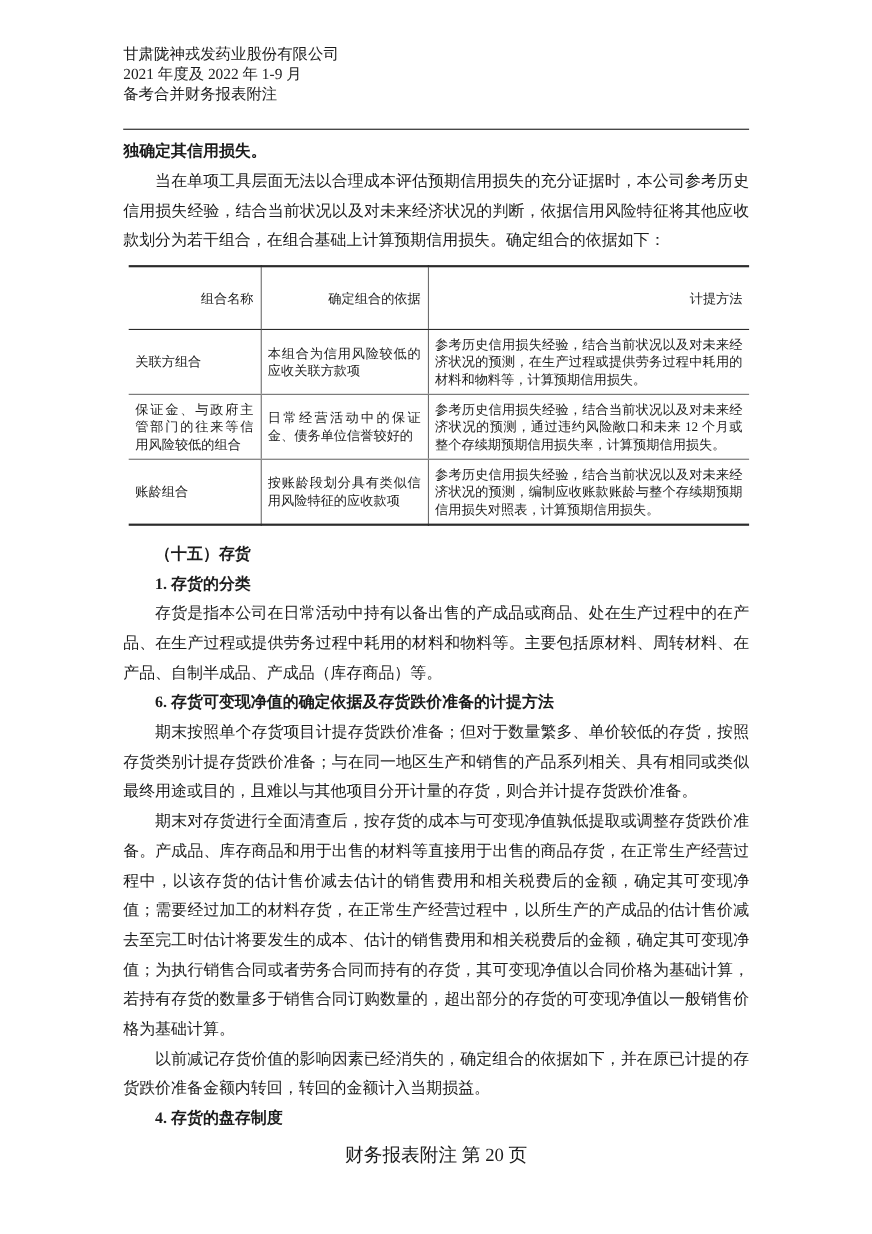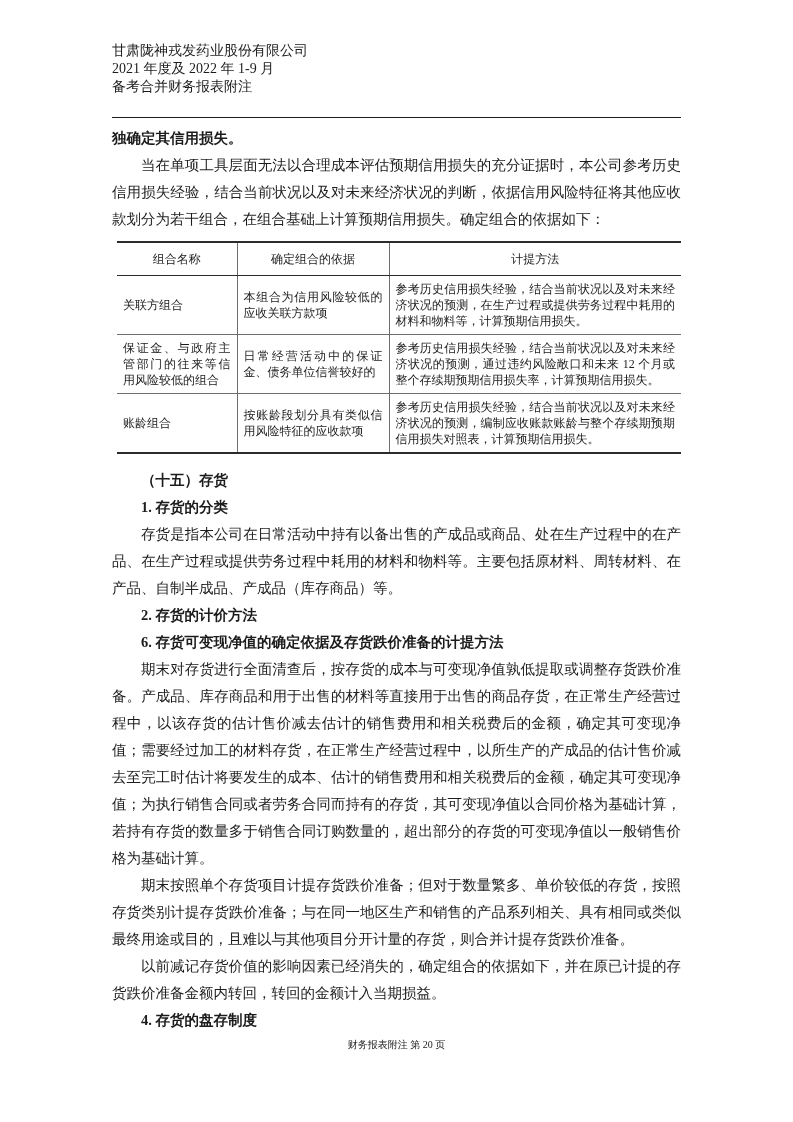--- a/index.html
+++ b/index.html
@@ -51,39 +51,39 @@
     font-size: 12px;
     line-height: 16px;
     border-top: 2px solid #2b2b2b;
     border-bottom: 2px solid #2b2b2b;
   }
   .grouping-table col.c1 { width: 120px; }
   .grouping-table col.c2 { width: 152px; }
   .grouping-table col.c3 { width: 292px; }
   .grouping-table th {
     font-weight: 400;
-    text-align: center;
-    padding: 8px 6px;
+    text-align: right;
+    padding: 20px 6px;
     border-bottom: 1.5px solid #2b2b2b;
   }
   .grouping-table td {
     padding: 5px 6px;
     vertical-align: middle;
     text-align: justify;
   }
   .grouping-table tbody tr:not(:last-child) td { border-bottom: 1px solid #6e6e6e; }
   .grouping-table th + th, .grouping-table td + td { border-left: 1px solid #6e6e6e; }
   
   .doc-footer {
     position: absolute;
     left: 0;
     right: 0;
     top: 1038px;
     text-align: center;
-    font-size: 10px;
+    font-size: 17px;
     color: #1c1c1c;
   }
 </style>
 </head>
 <body>
 
 <div class="page">
   <div class="content">
 
     <div class="doc-header">
@@ -124,23 +124,22 @@
             <td>账龄组合</td>
             <td>按账龄段划分具有类似信用风险特征的应收款项</td>
             <td>参考历史信用损失经验，结合当前状况以及对未来经济状况的预测，编制应收账款账龄与整个存续期预期信用损失对照表，计算预期信用损失。</td>
           </tr>
         </tbody>
       </table>
 
       <p class="heading section-title">（十五）存货</p>
       <p class="heading">1. 存货的分类</p>
       <p class="p-indent">存货是指本公司在日常活动中持有以备出售的产成品或商品、处在生产过程中的在产品、在生产过程或提供劳务过程中耗用的材料和物料等。主要包括原材料、周转材料、在产品、自制半成品、产成品（库存商品）等。</p>
-      <p class="heading">2. 存货的计价方法</p>
       <p class="heading">6. 存货可变现净值的确定依据及存货跌价准备的计提方法</p>
+      <p class="p-indent">期末按照单个存货项目计提存货跌价准备；但对于数量繁多、单价较低的存货，按照存货类别计提存货跌价准备；与在同一地区生产和销售的产品系列相关、具有相同或类似最终用途或目的，且难以与其他项目分开计量的存货，则合并计提存货跌价准备。</p>
       <p class="p-indent">期末对存货进行全面清查后，按存货的成本与可变现净值孰低提取或调整存货跌价准备。产成品、库存商品和用于出售的材料等直接用于出售的商品存货，在正常生产经营过程中，以该存货的估计售价减去估计的销售费用和相关税费后的金额，确定其可变现净值；需要经过加工的材料存货，在正常生产经营过程中，以所生产的产成品的估计售价减去至完工时估计将要发生的成本、估计的销售费用和相关税费后的金额，确定其可变现净值；为执行销售合同或者劳务合同而持有的存货，其可变现净值以合同价格为基础计算，若持有存货的数量多于销售合同订购数量的，超出部分的存货的可变现净值以一般销售价格为基础计算。</p>
-      <p class="p-indent">期末按照单个存货项目计提存货跌价准备；但对于数量繁多、单价较低的存货，按照存货类别计提存货跌价准备；与在同一地区生产和销售的产品系列相关、具有相同或类似最终用途或目的，且难以与其他项目分开计量的存货，则合并计提存货跌价准备。</p>
       <p class="p-indent">以前减记存货价值的影响因素已经消失的，确定组合的依据如下，并在原已计提的存货跌价准备金额内转回，转回的金额计入当期损益。</p>
       <p class="heading">4. 存货的盘存制度</p>
     </div>
   </div>
 
   <div class="doc-footer">财务报表附注 第 20 页</div>
 </div>
 
 </body></html>

